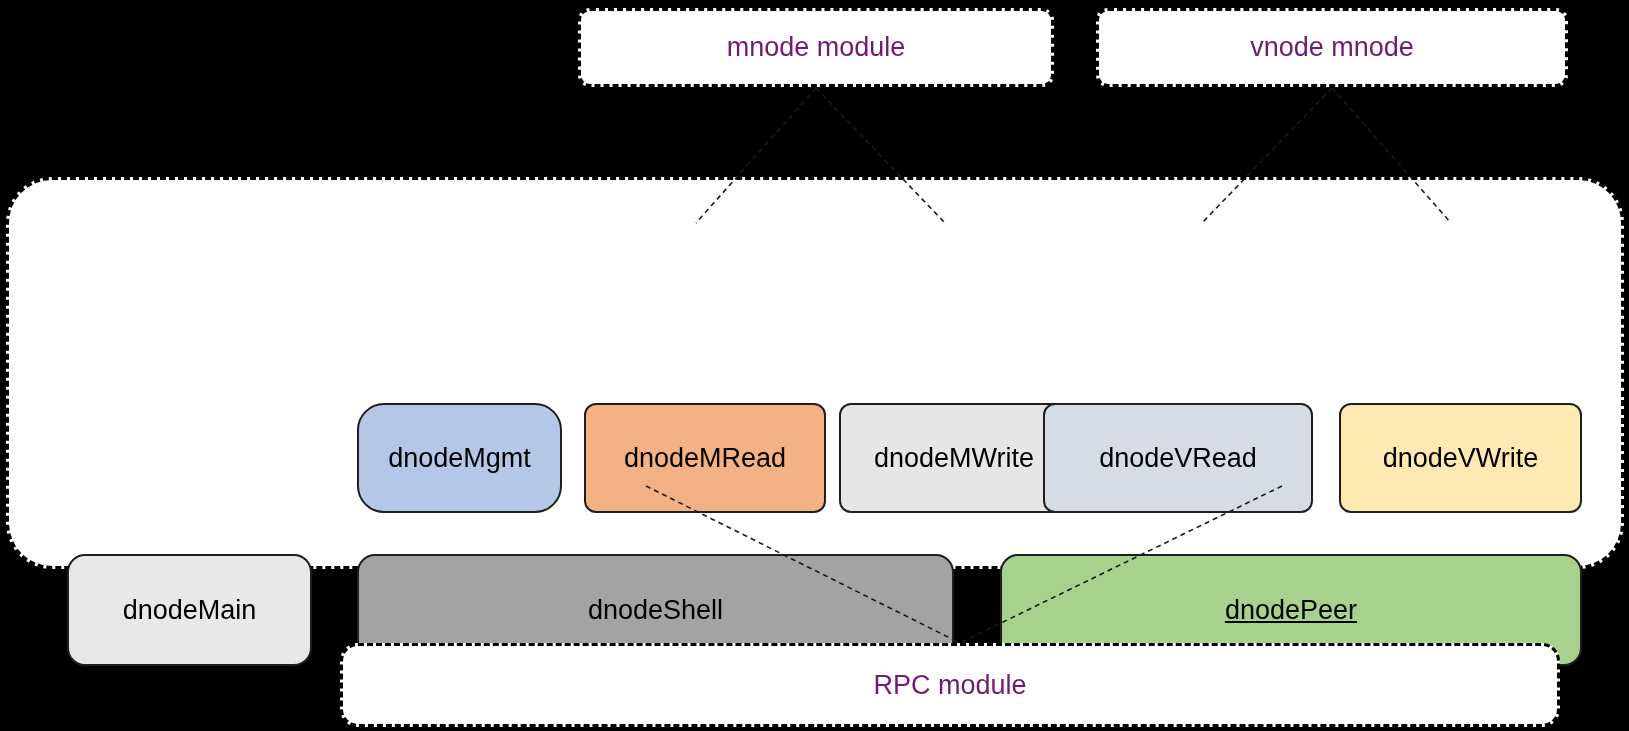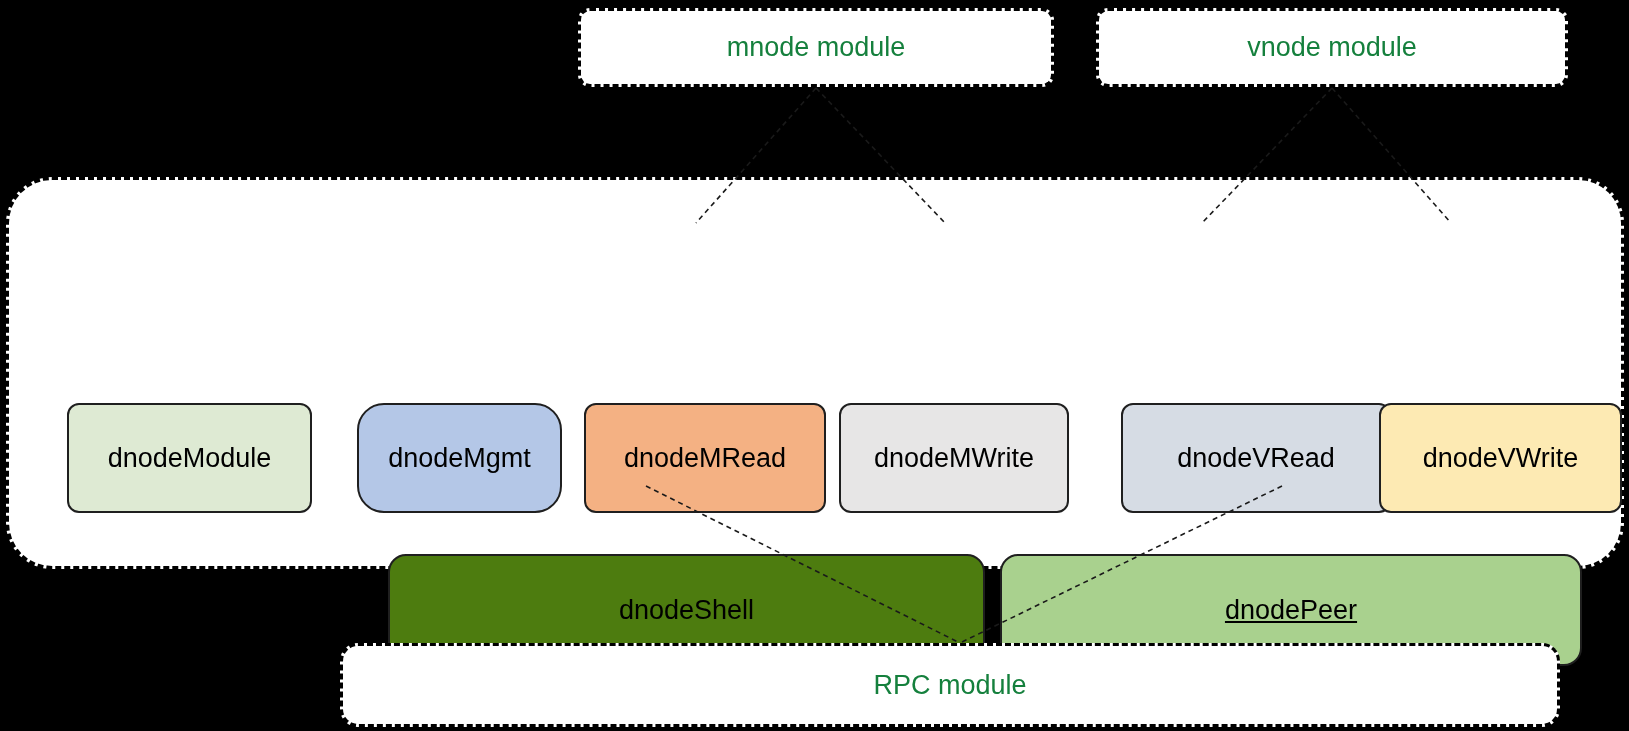--- a/index.html
+++ b/index.html
@@ -12,21 +12,21 @@
   }
   .stage { position: absolute; inset: 0; width: 1629px; height: 731px; }
 
   
   .dashed-box {
     position: absolute;
     background: #ffffff;
     border: 3px dashed #000000;
     border-radius: 12px;
     display: flex; align-items: center; justify-content: center;
-    font-size: 27px; color: #15803d;
+    font-size: 27px; color: #701a75;
   }
   .mnode { left: 578px; top: 8px;  width: 476px; height: 79px; }
   .vnode { left: 1096px; top: 8px; width: 472px; height: 79px; }
   .rpc   { left: 340px; top: 643px; width: 1220px; height: 84px; border-radius: 18px; }
 
   
   .dnode-container {
     position: absolute;
     left: 6px; top: 177px; width: 1618px; height: 392px;
     background: #ffffff;
@@ -49,22 +49,22 @@
     font-size: 27px; color: #000000;
     background: #eeeeee;
   }
   .row1 { top: 223px; height: 110px; }
   .row2 { top: 374px; height: 112px; border-radius: 18px; }
 
   .c-dnodeModule { left: 58px;   width: 245px; }
   .c-dnodeMgmt   { left: 348px;  width: 205px; }
   .c-dnodeMRead  { left: 575px;  width: 242px; }
   .c-dnodeMWrite { left: 830px;  width: 230px; }
-  .c-dnodeVRead  { left: 1112px; width: 270px; }
-  .c-dnodeVWrite { left: 1330px; width: 243px; margin-left: 40px; }
+  .c-dnodeVRead  { left: 1034px; width: 270px; }
+  .c-dnodeVWrite { left: 1330px; width: 243px; }
 
   .c-dnodeMain   { left: 58px;   width: 245px; }
   .c-dnodeShell  { left: 348px;  width: 597px; }
   .c-dnodePeer   { left: 991px;  width: 582px; text-decoration: underline; }
 
   
   svg.connectors {
     position: absolute; inset: 0;
     width: 1629px; height: 731px;
     pointer-events: none;
@@ -78,45 +78,45 @@
 </style>
 </head>
 <body>
 
 <div class="stage">
 
   <div class="dashed-box mnode">
     <span>mnode module</span>
   </div>
   <div class="dashed-box vnode">
-    <span>vnode module</span>
+    <span>vnode mnode</span>
   </div>
 
   <div class="dnode-container">
 
-    <div class="comp row1 c-dnodeModule" style="background: rgb(222, 234, 211);">
-      <span>dnodeModule</span>
-    </div>
     <div class="comp row1 c-dnodeMgmt" style="background: rgb(180, 199, 231); border-radius: 27px;">
       <span>dnodeMgmt</span>
     </div>
     <div class="comp row1 c-dnodeMRead" style="background: rgb(244, 177, 131);">
       <span>dnodeMRead</span>
     </div>
     <div class="comp row1 c-dnodeMWrite" style="background: rgb(231, 230, 230);">
       <span>dnodeMWrite</span>
     </div>
     <div class="comp row1 c-dnodeVRead" style="background: rgb(214, 220, 228);">
       <span>dnodeVRead</span>
     </div>
     <div class="comp row1 c-dnodeVWrite" style="background: rgb(253, 234, 179);">
       <span>dnodeVWrite</span>
     </div>
 
-    <div class="comp row2 c-dnodeShell" style="background: #4d7c0f; margin-left: 31px;">
+    <div class="comp row2 c-dnodeMain" style="background: rgb(233, 232, 232);">
+      <span>dnodeMain</span>
+    </div>
+    <div class="comp row2 c-dnodeShell" style="background: #a3a3a3;">
       <span>dnodeShell</span>
     </div>
     <div class="comp row2 c-dnodePeer" style="background: rgb(169, 209, 142);">
       <span>dnodePeer</span>
     </div>
 
     <div class="dnode-label">dnode module</div>
   </div>
 
   <div class="dashed-box rpc">

